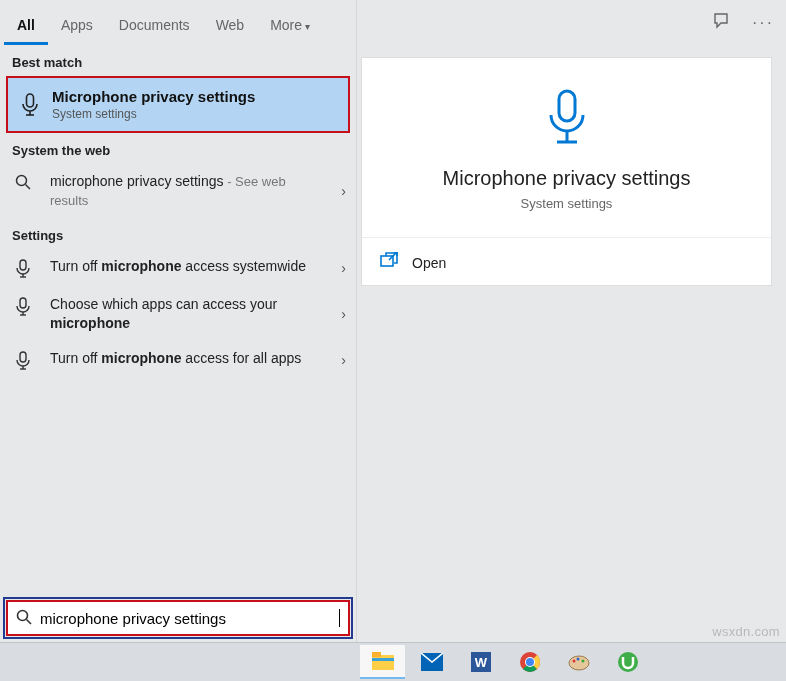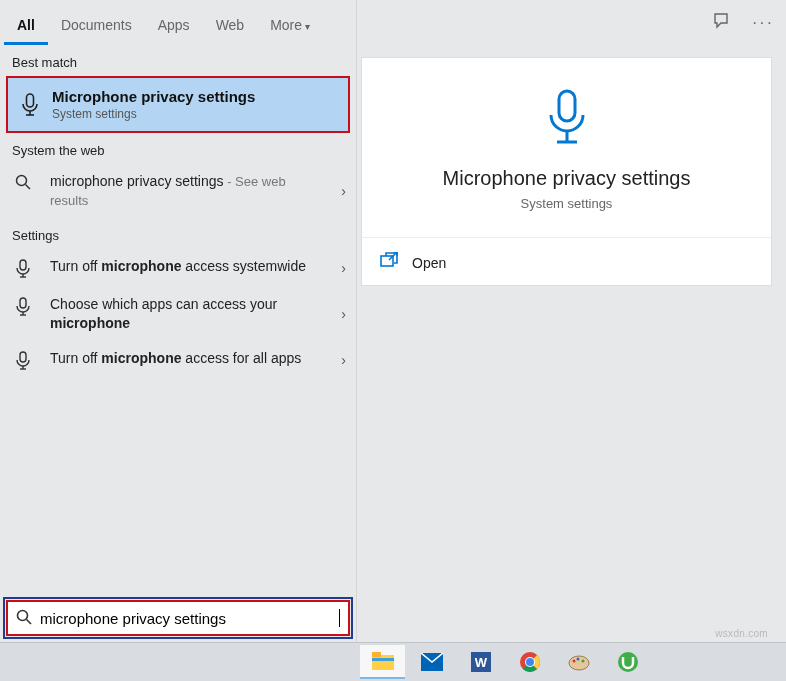--- a/index.html
+++ b/index.html
@@ -42,21 +42,21 @@
     border-bottom: 3px solid transparent;
     cursor: pointer;
   }
   .tab.active {
     color: #111;
     font-weight: 600;
     border-bottom-color: #0078d4;
   }
   .tab .caret { font-size: 10px; margin-left: 3px; }
   .section-header {
-    font-weight: 400;
+    font-weight: 700;
     font-size: 13px;
     padding: 10px 12px 6px;
     color: #222;
   }
   .best-match-card {
     margin: 0 6px;
     background: #b3d5f3;
     border: 2px solid #c60f18;
     padding: 10px 10px;
     display: flex;
@@ -168,34 +168,34 @@
     padding-left: 360px;
     gap: 4px;
   }
   .task-btn {
     width: 45px; height: 34px;
     display: flex; align-items: center; justify-content: center;
     cursor: pointer;
   }
   .task-btn.active { background: #f7f7f7; border-bottom: 2px solid #76b9ed; }
   .watermark {
-    position: absolute; right: 18px; bottom: 42px;
-    font-size: 10px; color: #b9b9b9; letter-spacing: .3px;
+    position: absolute; right: 6px; bottom: 42px;
+    font-size: 13px; color: #b9b9b9; letter-spacing: .3px;
   }
 </style>
 </head>
 <body>
 
 <div class="panel">
 
   <div class="left">
     <div class="tabs">
       <div class="tab active">All</div>
+      <div class="tab">Apps</div>
       <div class="tab">Documents</div>
-      <div class="tab">Apps</div>
       <div class="tab">Web</div>
       <div class="tab"><span>More</span><span class="caret">▾</span></div>
     </div>
 
     <div class="section-header">Best match</div>
 
     <div class="best-match-card">
       <div class="mic-icon-small">
         <svg width="20" height="24" viewBox="0 0 20 24" fill="none" stroke="#222" stroke-width="1.6">
           <rect x="6.5" y="1" width="7" height="13" rx="3.5"></rect>

